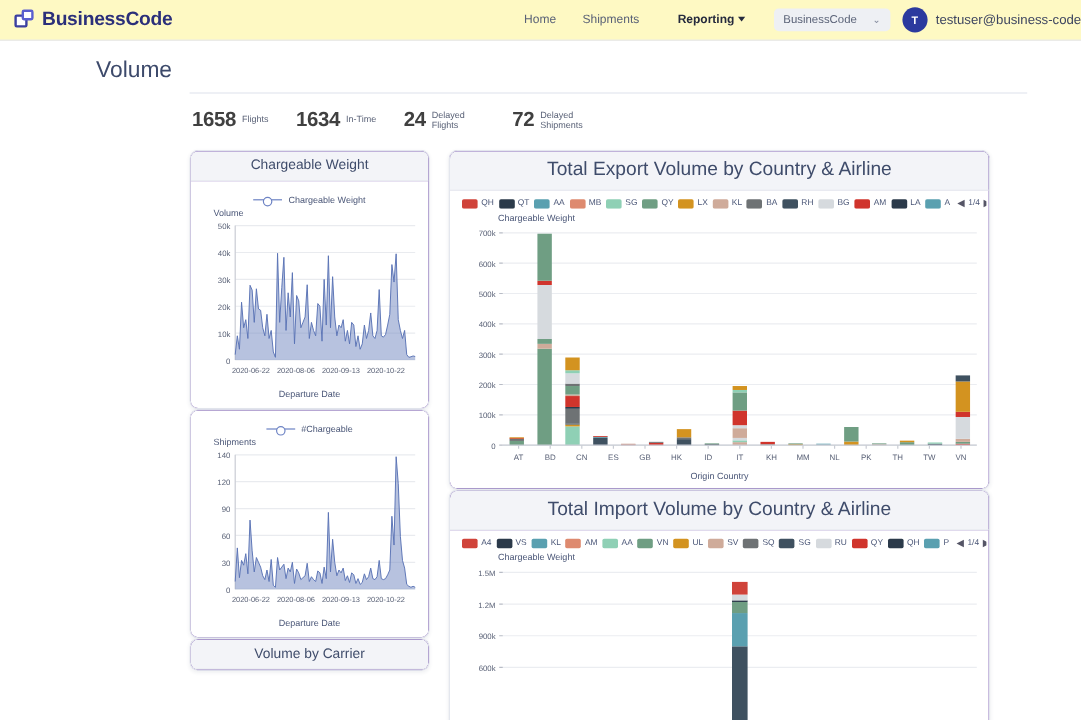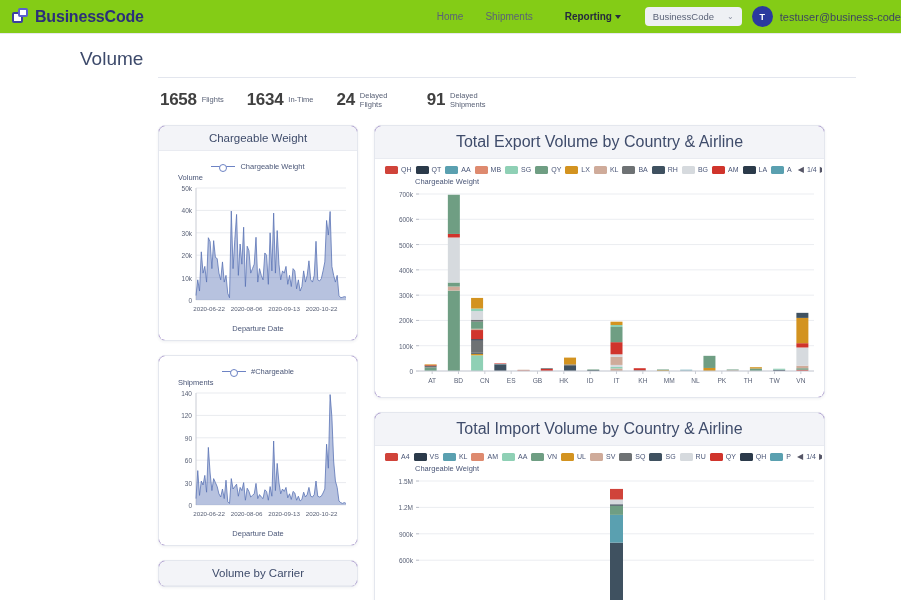--- a/index.html
+++ b/index.html
@@ -7,21 +7,21 @@
     width: 901px; height: 600px;
     background: #ffffff;
     font-family: "Liberation Sans", sans-serif;
     overflow: hidden;
     color: #33415c;
   }
 
   
   .topbar {
     height: 34px; width: 901px;
-    background: #84cc16;
+    background: #fef9c3;
     border-bottom: 1px solid #e6e8ee;
     display: flex; align-items: center;
     position: relative;
   }
   .brand { display: flex; align-items: center; gap: 6px; padding-left: 12px; }
   .brand-mark { width: 17px; height: 17px; position: relative; }
   .brand-mark .sq1 {
     position: absolute; left: 0; top: 4px; width: 11px; height: 11px;
     border: 2px solid #3b3fa0; border-radius: 2px; background: #fff;
   }
@@ -77,21 +77,20 @@
     margin: 15px 0 0 158px;
   }
   .col-left { width: 200px; flex: none; }
   .col-right { width: 451px; flex: none; }
 
   .card {
     background: #4c1d95;
     border: 1px solid #e4e7ee;
     border-radius: 7px;
     box-shadow: 0 1px 3px rgba(40,50,80,0.07);
-    margin-bottom: 14px;
     overflow: hidden;
   }
   .card-head {
     background: #f3f4f8;
     text-align: center;
     font-size: 11.5px; color: #3f4c6b;
     padding: 6px 4px 6px;
     border-bottom: 1px solid #e9ebf1;
   }
   .card-head.big { font-size: 16px; padding: 7px 4px; }
@@ -178,21 +177,21 @@
     </div>
     <div class="kpi">
       <span class="kpi-num">1634</span>
       <span class="kpi-lab">In-Time</span>
     </div>
     <div class="kpi">
       <span class="kpi-num">24</span>
       <span class="kpi-lab">Delayed Flights</span>
     </div>
     <div class="kpi">
-      <span class="kpi-num">91</span>
+      <span class="kpi-num">72</span>
       <span class="kpi-lab">Delayed Shipments</span>
     </div>
 
   </div>
 
   <div class="dash">
 
     <div class="col-left">
 
       <div class="card">
@@ -449,20 +448,21 @@
               <text x="318.5" y="197" text-anchor="middle" font-size="6.6" fill="#5a6277">NL</text>
               <line x1="344.8333333333333" y1="185" x2="344.8333333333333" y2="188" stroke="#c9ccd4" stroke-width="1"></line>
               <text x="344.8333333333333" y="197" text-anchor="middle" font-size="6.6" fill="#5a6277">PK</text>
               <line x1="371.16666666666663" y1="185" x2="371.16666666666663" y2="188" stroke="#c9ccd4" stroke-width="1"></line>
               <text x="371.16666666666663" y="197" text-anchor="middle" font-size="6.6" fill="#5a6277">TH</text>
               <line x1="397.5" y1="185" x2="397.5" y2="188" stroke="#c9ccd4" stroke-width="1"></line>
               <text x="397.5" y="197" text-anchor="middle" font-size="6.6" fill="#5a6277">TW</text>
               <line x1="423.8333333333333" y1="185" x2="423.8333333333333" y2="188" stroke="#c9ccd4" stroke-width="1"></line>
               <text x="423.8333333333333" y="197" text-anchor="middle" font-size="6.6" fill="#5a6277">VN</text>
             </svg>
+          <div class="bar-x-title">Origin Country</div>
         </div>
       </div>
 
       <div class="card">
         <div class="card-head big">Total Import Volume by Country &amp; Airline</div>
         <div class="card-body" style="padding:0 2px 0">
           <div class="bar-legend" id="legend-import">
               <div class="lg-item">
                 <span class="lg-sw" style="background: rgb(208, 67, 58);"></span>
                 <span class="lg-tx">A4</span>

